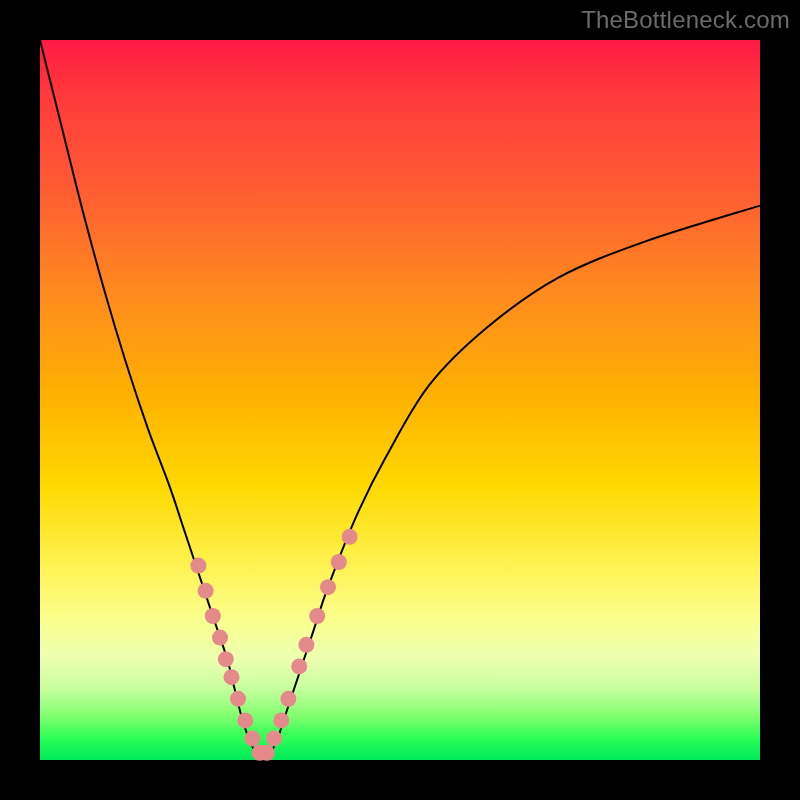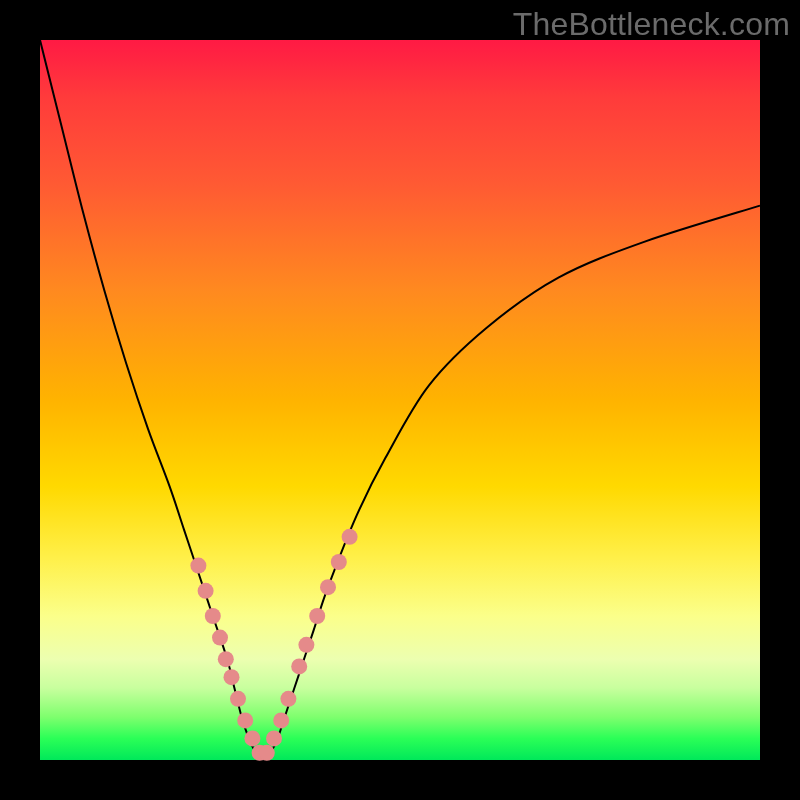--- a/index.html
+++ b/index.html
@@ -39,21 +39,21 @@
       #7fff6e 94%,
       #2bff57 97%,
       #00e85a 100%
     );
   }
   .watermark {
     position: absolute;
     top: 6px;
     right: 10px;
     color: #6b6b6b;
-    font-size: 32px;
+    font-size: 24px;
     letter-spacing: 0.2px;
     font-weight: 400;
     user-select: none;
   }
   svg.curve {
     position: absolute;
     left: 0;
     top: 0;
     width: 720px;
     height: 720px;

